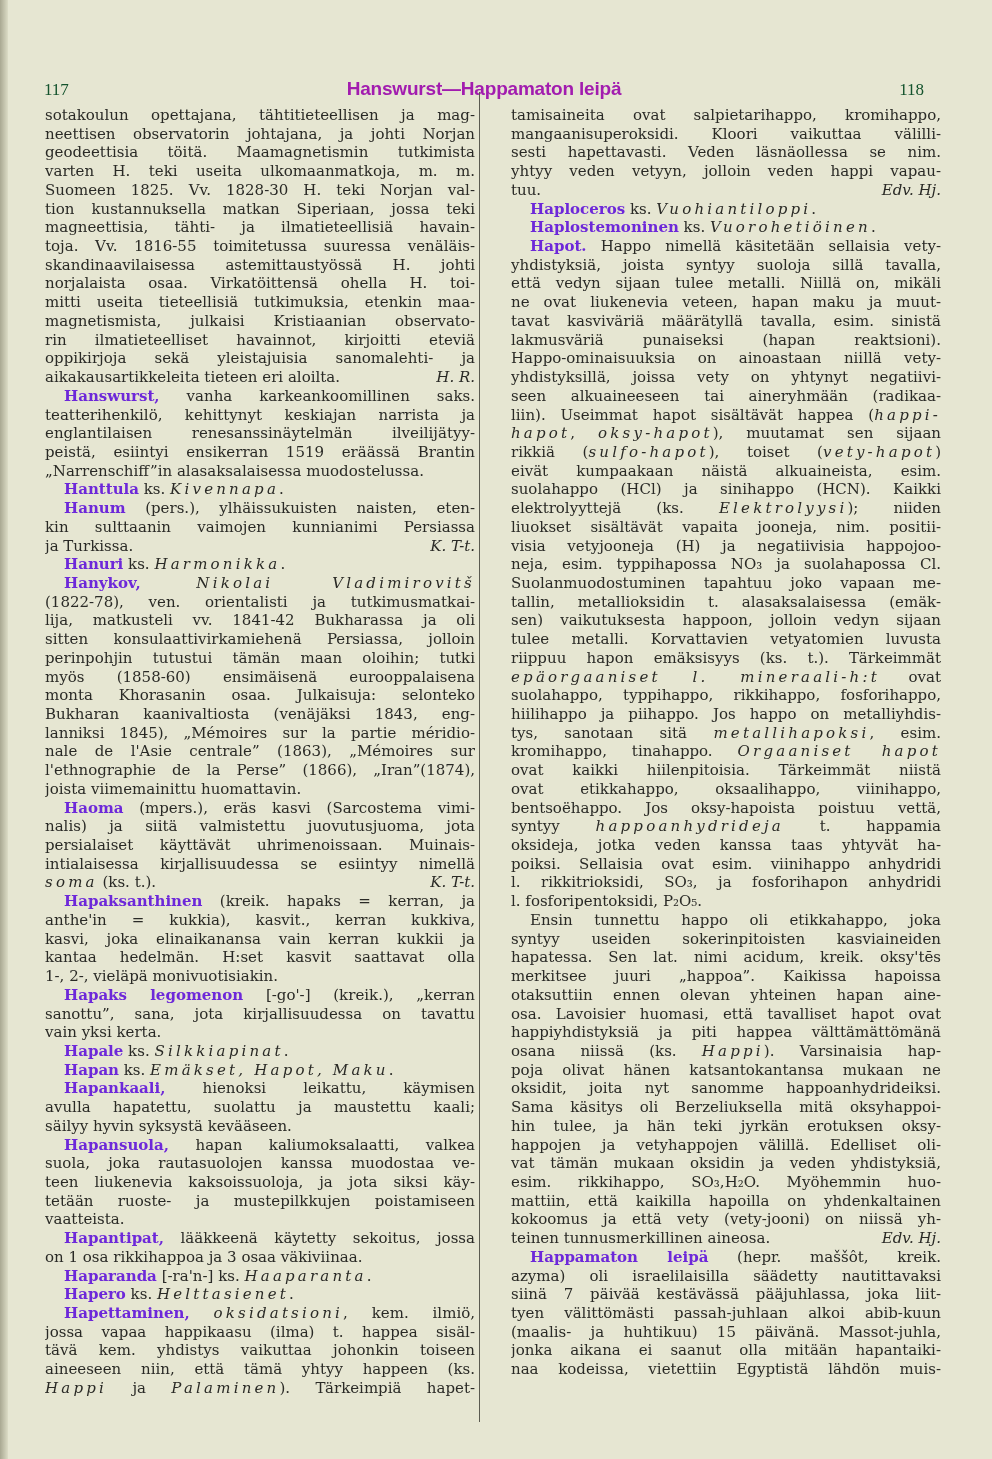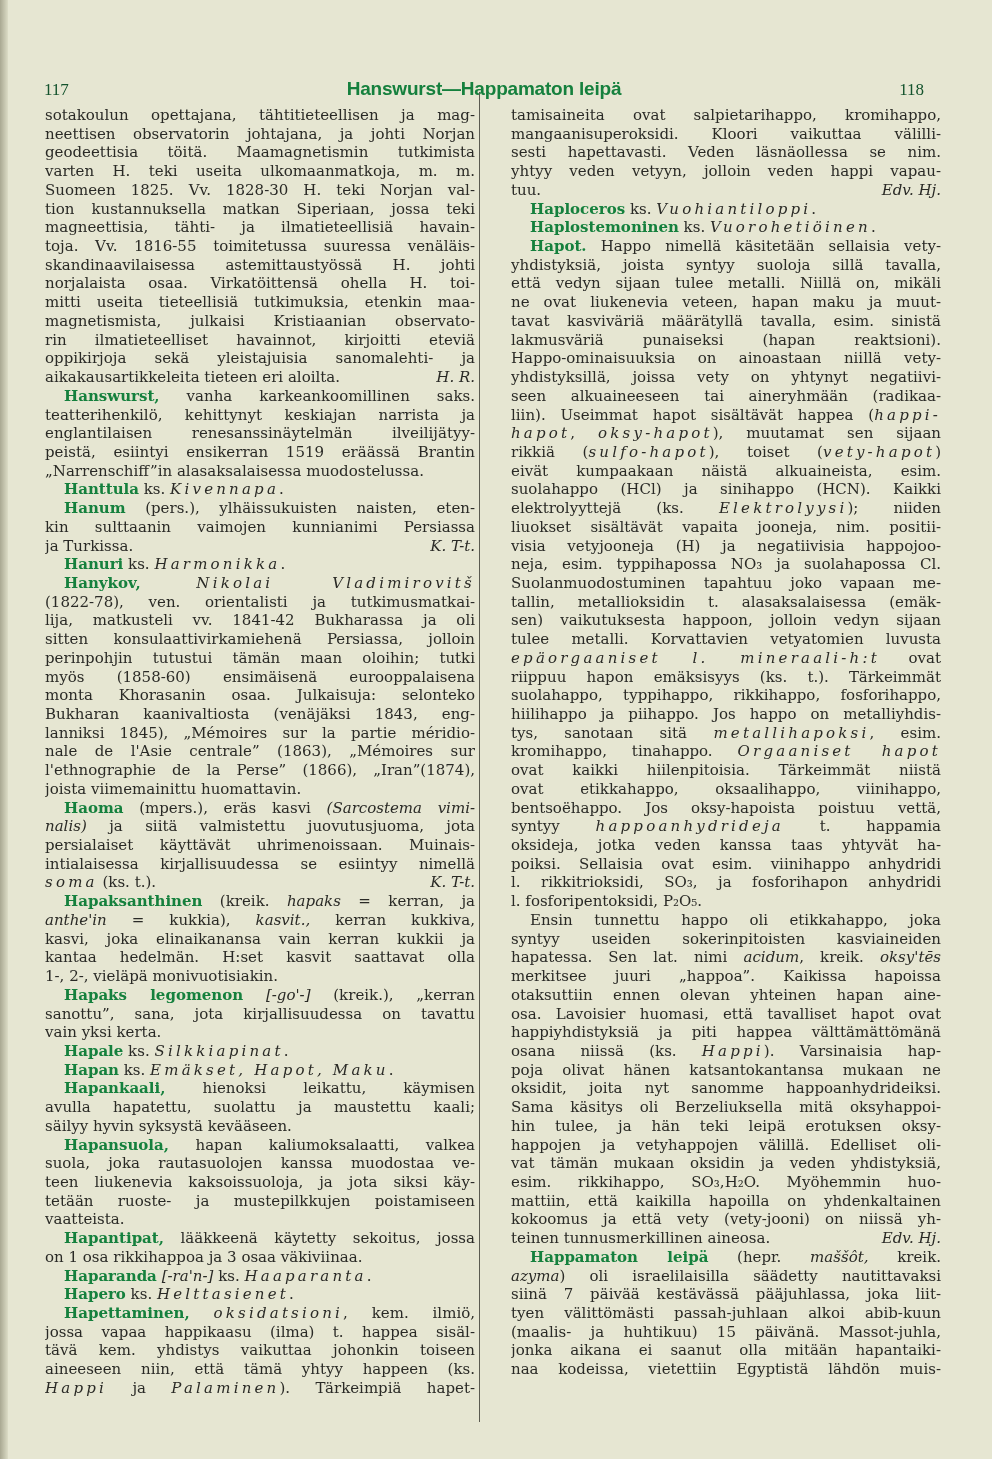--- a/index.html
+++ b/index.html
@@ -16,38 +16,38 @@
   }
   .header {
     position: absolute; top: 80px; left: 44px; width: 880px; height: 26px;
   }
   .pgnum { position: absolute; top: 0; font-size: 17px; color: #14532d; font-family: "Liberation Serif", serif; }
   .pgnum.left { left: 0; }
   .pgnum.right { right: 0; }
   .running-title {
     position: absolute; left: 0; right: 0; top: -2px; text-align: center;
     font-family: "Liberation Sans", sans-serif; font-weight: bold; font-size: 19px;
-    letter-spacing: -0.2px; color: #15803d;
+    letter-spacing: -0.2px; color: #a21caf;
   }
   .col {
     position: absolute; top: 106px; width: 430px;
     font-size: 15px; line-height: 18.72px;
   }
   .col.left { left: 45px; }
   .col.right { left: 511px; }
   .divider {
     position: absolute; left: 479px; top: 92px; width: 1px; height: 1330px;
     background: #5a5a50;
   }
   .ln { display: block; white-space: nowrap; text-align: justify; text-align-last: justify; height: 18.72px; overflow: hidden; }
   .ln.last { text-align-last: left; }
   .ln.ind { padding-left: 19px; }
-  .hw { font-weight: bold; color: #15803d; }
+  .hw { font-weight: bold; color: #6d28d9; }
   .sp { letter-spacing: 3.2px; font-style: italic; }
-  .it { font-style: italic; }
+  .it { }
   .sig { float: right; font-style: italic; }
 </style>
 </head>
 <body>
 
 <div class="page-edge"></div>
 
 <div class="header">
   <span class="pgnum left">117</span>
   <div class="running-title">Hanswurst—Happamaton leipä</div>
@@ -149,22 +149,22 @@
     <span class="ln"><span>eivät kumpaakaan näistä alkuaineista, esim.</span></span>
     <span class="ln"><span>suolahappo (HCl) ja sinihappo (HCN). Kaikki</span></span>
     <span class="ln"><span>elektrolyyttejä (ks. </span><span class="sp">Elektrolyysi</span><span>); niiden</span></span>
     <span class="ln"><span>liuokset sisältävät vapaita jooneja, nim. positii-</span></span>
     <span class="ln"><span>visia vetyjooneja (H) ja negatiivisia happojoo-</span></span>
     <span class="ln"><span>neja, esim. typpihapossa NO₃ ja suolahapossa Cl.</span></span>
     <span class="ln"><span>Suolanmuodostuminen tapahtuu joko vapaan me-</span></span>
     <span class="ln"><span>tallin, metallioksidin t. alasaksalaisessa (emäk-</span></span>
     <span class="ln"><span>sen) vaikutuksesta happoon, jolloin vedyn sijaan</span></span>
     <span class="ln"><span>tulee metalli. Korvattavien vetyatomien luvusta</span></span>
+    <span class="ln"><span>riippuu hapon emäksisyys (ks. t.). Tärkeimmät</span></span>
     <span class="ln"><span class="sp">epäorgaaniset l. mineraali-h:t</span><span> ovat</span></span>
-    <span class="ln"><span>riippuu hapon emäksisyys (ks. t.). Tärkeimmät</span></span>
     <span class="ln"><span>suolahappo, typpihappo, rikkihappo, fosforihappo,</span></span>
     <span class="ln"><span>hiilihappo ja piihappo. Jos happo on metalliyhdis-</span></span>
     <span class="ln"><span>tys, sanotaan sitä </span><span class="sp">metallihapoksi</span><span>, esim.</span></span>
     <span class="ln"><span>kromihappo, tinahappo. </span><span class="sp">Orgaaniset hapot</span></span>
     <span class="ln"><span>ovat kaikki hiilenpitoisia. Tärkeimmät niistä</span></span>
     <span class="ln"><span>ovat etikkahappo, oksaalihappo, viinihappo,</span></span>
     <span class="ln"><span>bentsoëhappo. Jos oksy-hapoista poistuu vettä,</span></span>
     <span class="ln"><span>syntyy </span><span class="sp">happoanhydrideja</span><span> t. happamia</span></span>
     <span class="ln"><span>oksideja, jotka veden kanssa taas yhtyvät ha-</span></span>
     <span class="ln"><span>poiksi. Sellaisia ovat esim. viinihappo anhydridi</span></span>
@@ -174,21 +174,21 @@
     <span class="ln"><span>syntyy useiden sokerinpitoisten kasviaineiden</span></span>
     <span class="ln"><span>hapatessa. Sen lat. nimi </span><span class="it">acidum</span><span>, kreik. </span><span class="it">oksy'tēs</span></span>
     <span class="ln"><span>merkitsee juuri „happoa”. Kaikissa hapoissa</span></span>
     <span class="ln"><span>otaksuttiin ennen olevan yhteinen hapan aine-</span></span>
     <span class="ln"><span>osa. Lavoisier huomasi, että tavalliset hapot ovat</span></span>
     <span class="ln"><span>happiyhdistyksiä ja piti happea välttämättömänä</span></span>
     <span class="ln"><span>osana niissä (ks. </span><span class="sp">Happi</span><span>). Varsinaisia hap-</span></span>
     <span class="ln"><span>poja olivat hänen katsantokantansa mukaan ne</span></span>
     <span class="ln"><span>oksidit, joita nyt sanomme happoanhydrideiksi.</span></span>
     <span class="ln"><span>Sama käsitys oli Berzeliuksella mitä oksyhappoi-</span></span>
-    <span class="ln"><span>hin tulee, ja hän teki leipä erotuksen oksy-</span></span>
+    <span class="ln"><span>hin tulee, ja hän teki jyrkän erotuksen oksy-</span></span>
     <span class="ln"><span>happojen ja vetyhappojen välillä. Edelliset oli-</span></span>
     <span class="ln"><span>vat tämän mukaan oksidin ja veden yhdistyksiä,</span></span>
     <span class="ln"><span>esim. rikkihappo, SO₃,H₂O. Myöhemmin huo-</span></span>
     <span class="ln"><span>mattiin, että kaikilla hapoilla on yhdenkaltainen</span></span>
     <span class="ln"><span>kokoomus ja että vety (vety-jooni) on niissä yh-</span></span>
     <span class="ln last"><span>teinen tunnusmerkillinen aineosa.</span><span class="sig">Edv. Hj.</span></span>
     <span class="ln ind"><span class="hw">Happamaton leipä</span><span> (hepr. </span><span class="it">maššôt,</span><span> kreik.</span></span>
     <span class="ln"><span class="it">azyma</span><span>) oli israelilaisilla säädetty nautittavaksi</span></span>
     <span class="ln"><span>siinä 7 päivää kestävässä pääjuhlassa, joka liit-</span></span>
     <span class="ln"><span>tyen välittömästi passah-juhlaan alkoi abib-kuun</span></span>

